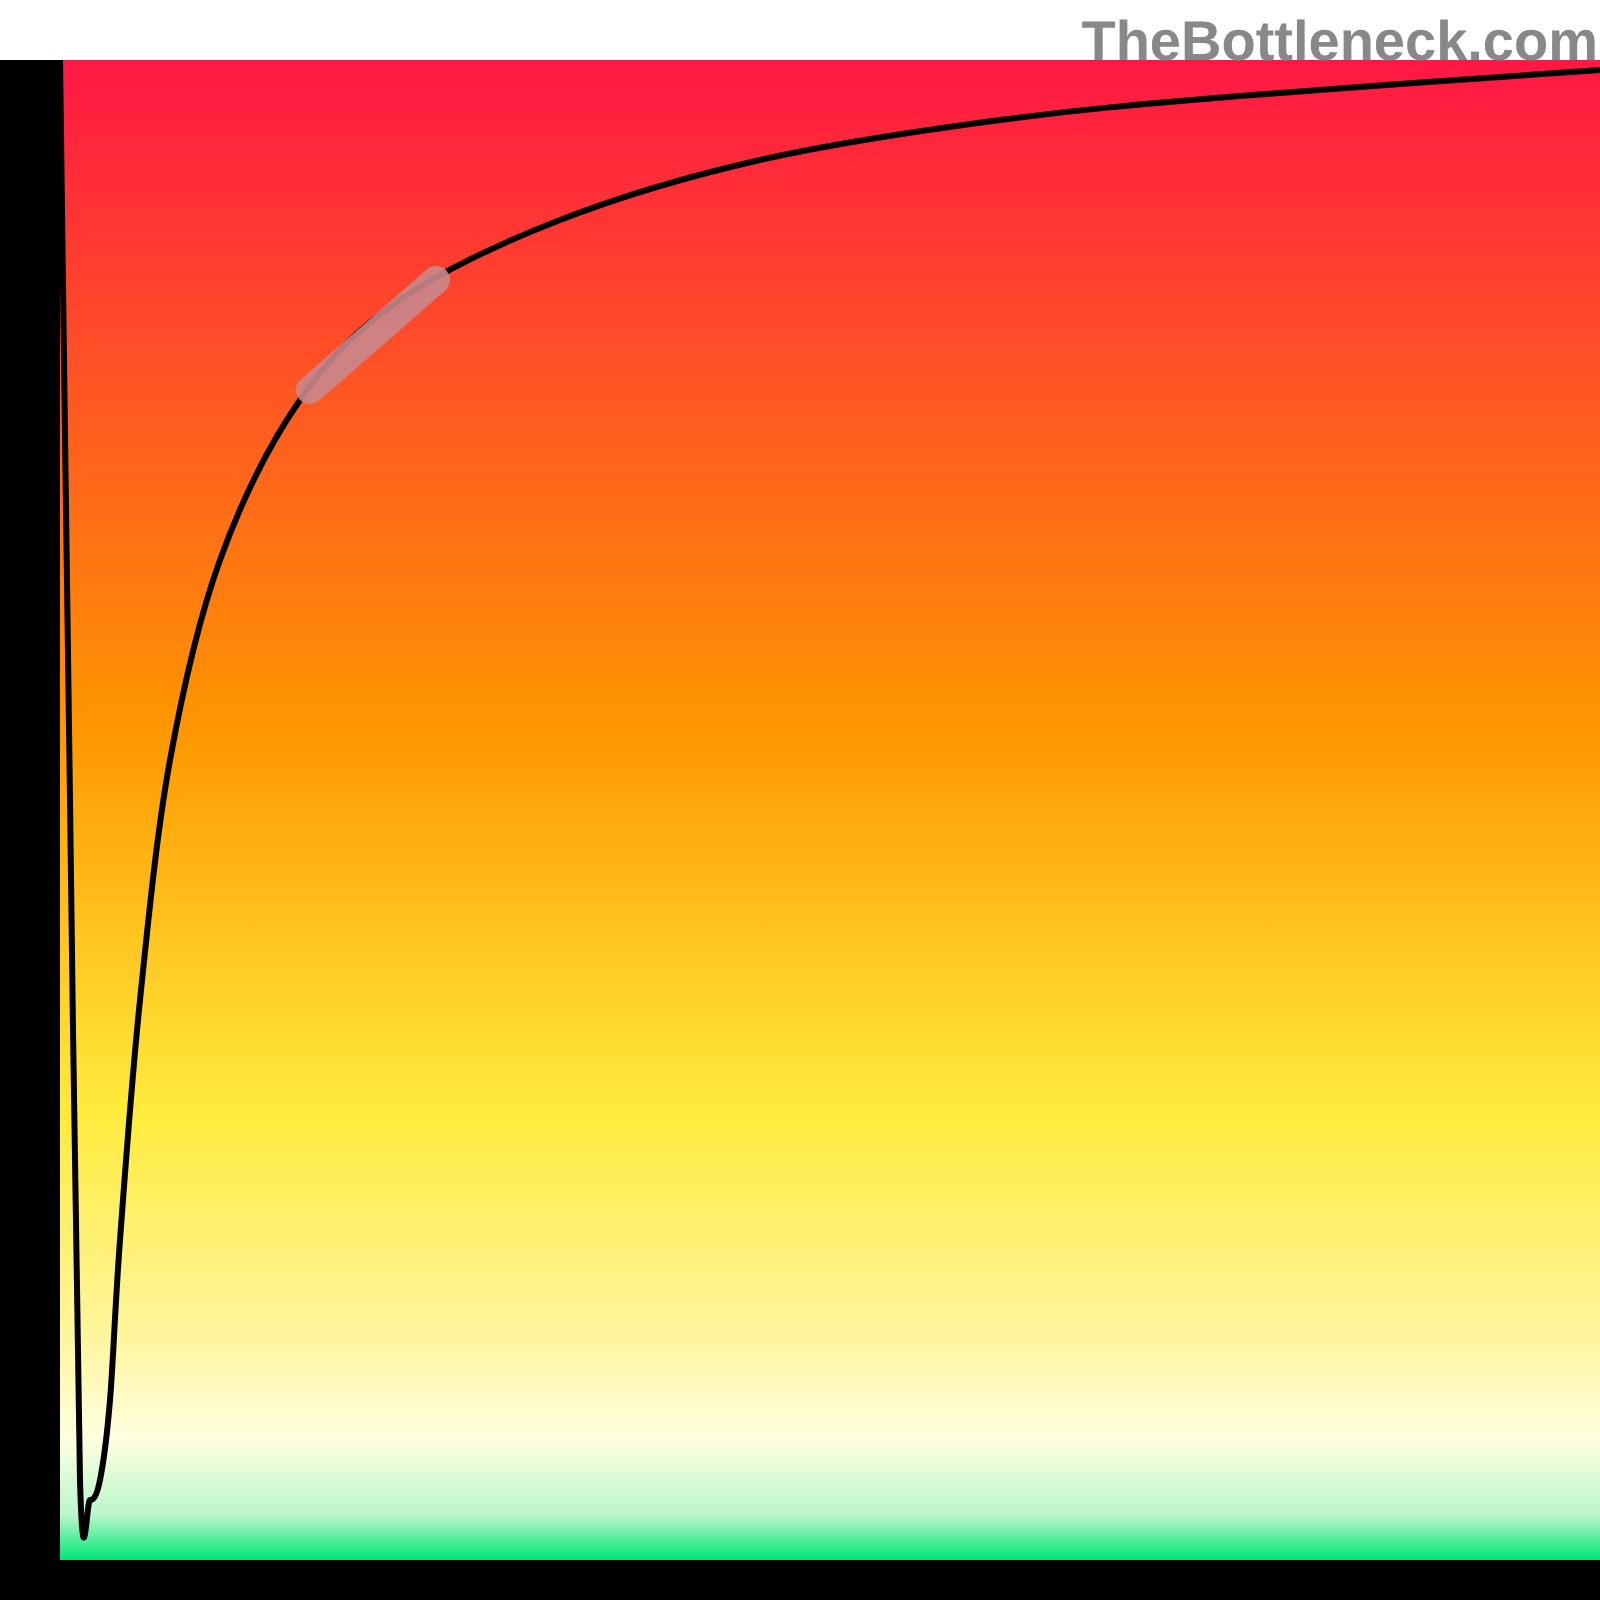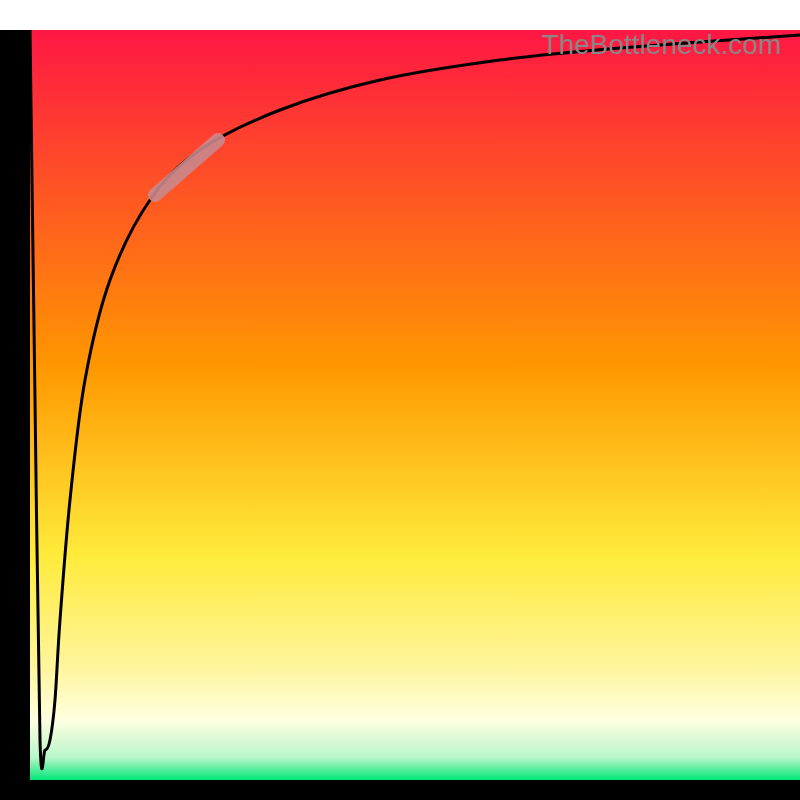--- a/index.html
+++ b/index.html
@@ -11,26 +11,25 @@
       font-family: Arial, sans-serif;
     }
     .chart-container {
       position: relative;
       width: 800px;
       height: 800px;
     }
     .watermark {
       position: absolute;
       top: 5px;
-      right: 19px;
+      right: 1px;
       color: #888;
       font-size: 28px;
-      font-weight: normal;
+      font-weight: bold;
       z-index: 10;
-      margin-top: 24px;
     }
     svg {
       display: block;
     }
   </style>
 </head>
 <body>
 
 <div class="chart-container">
   <div class="watermark">TheBottleneck.com</div>

